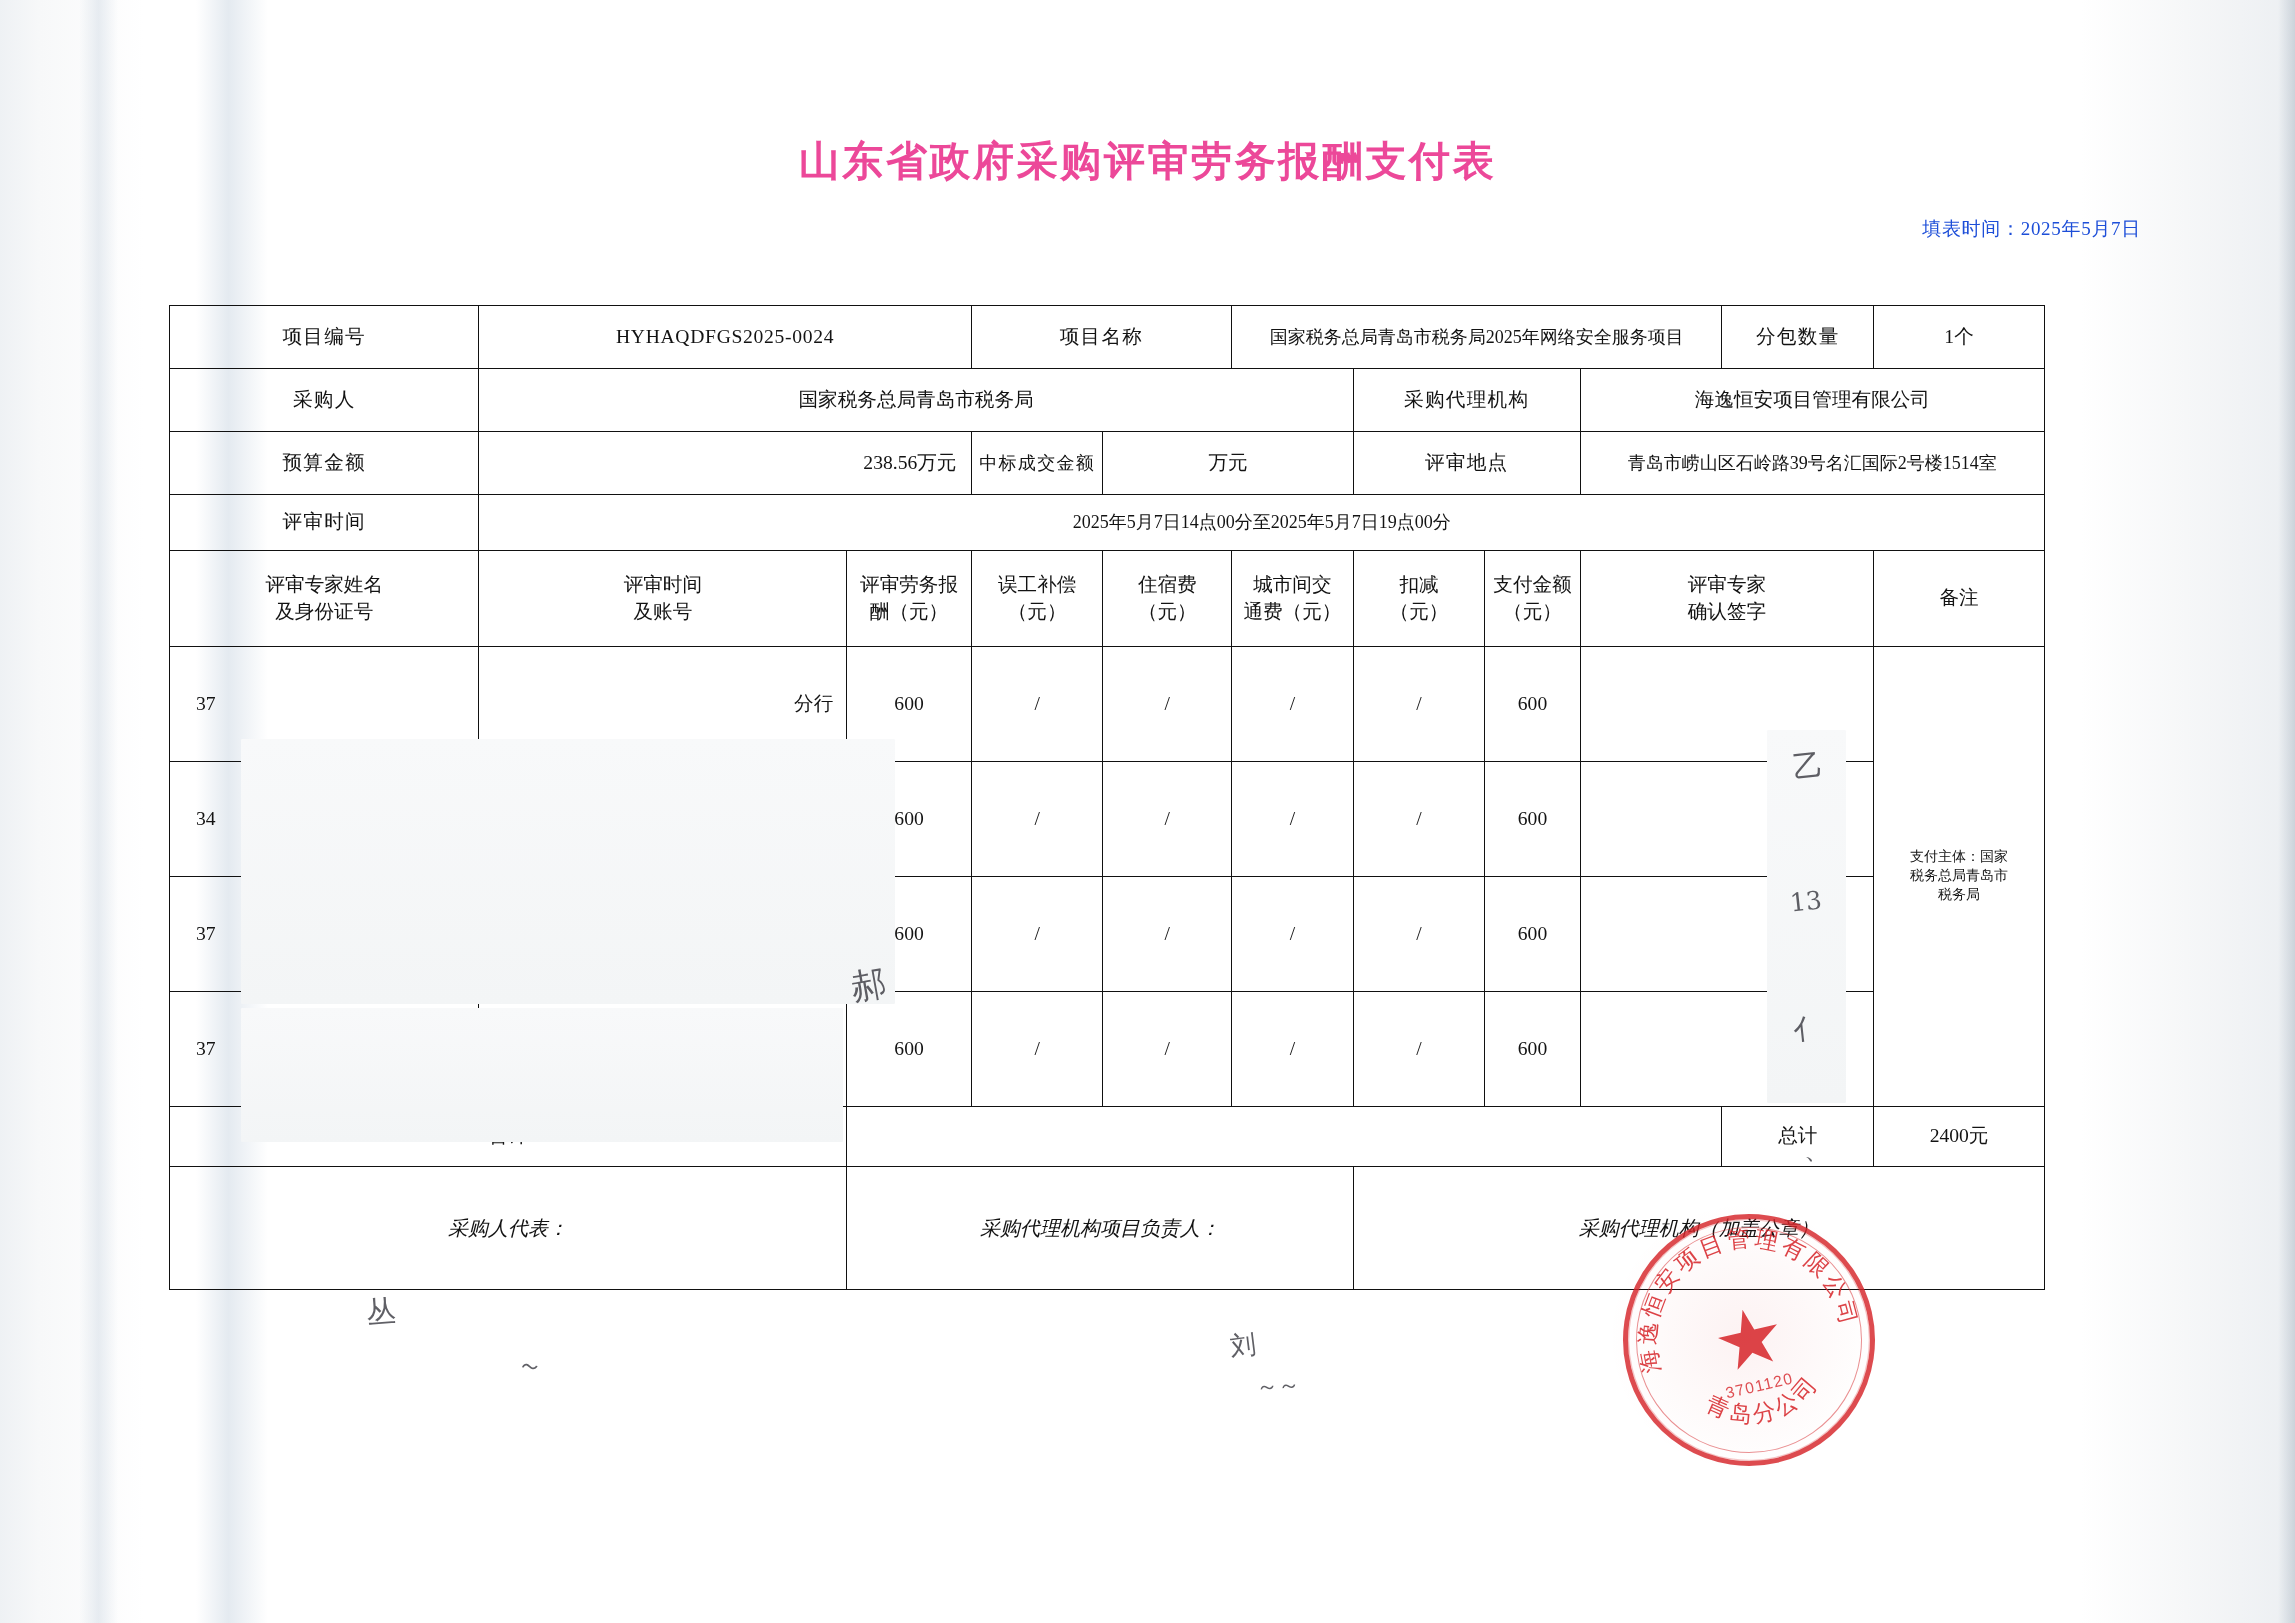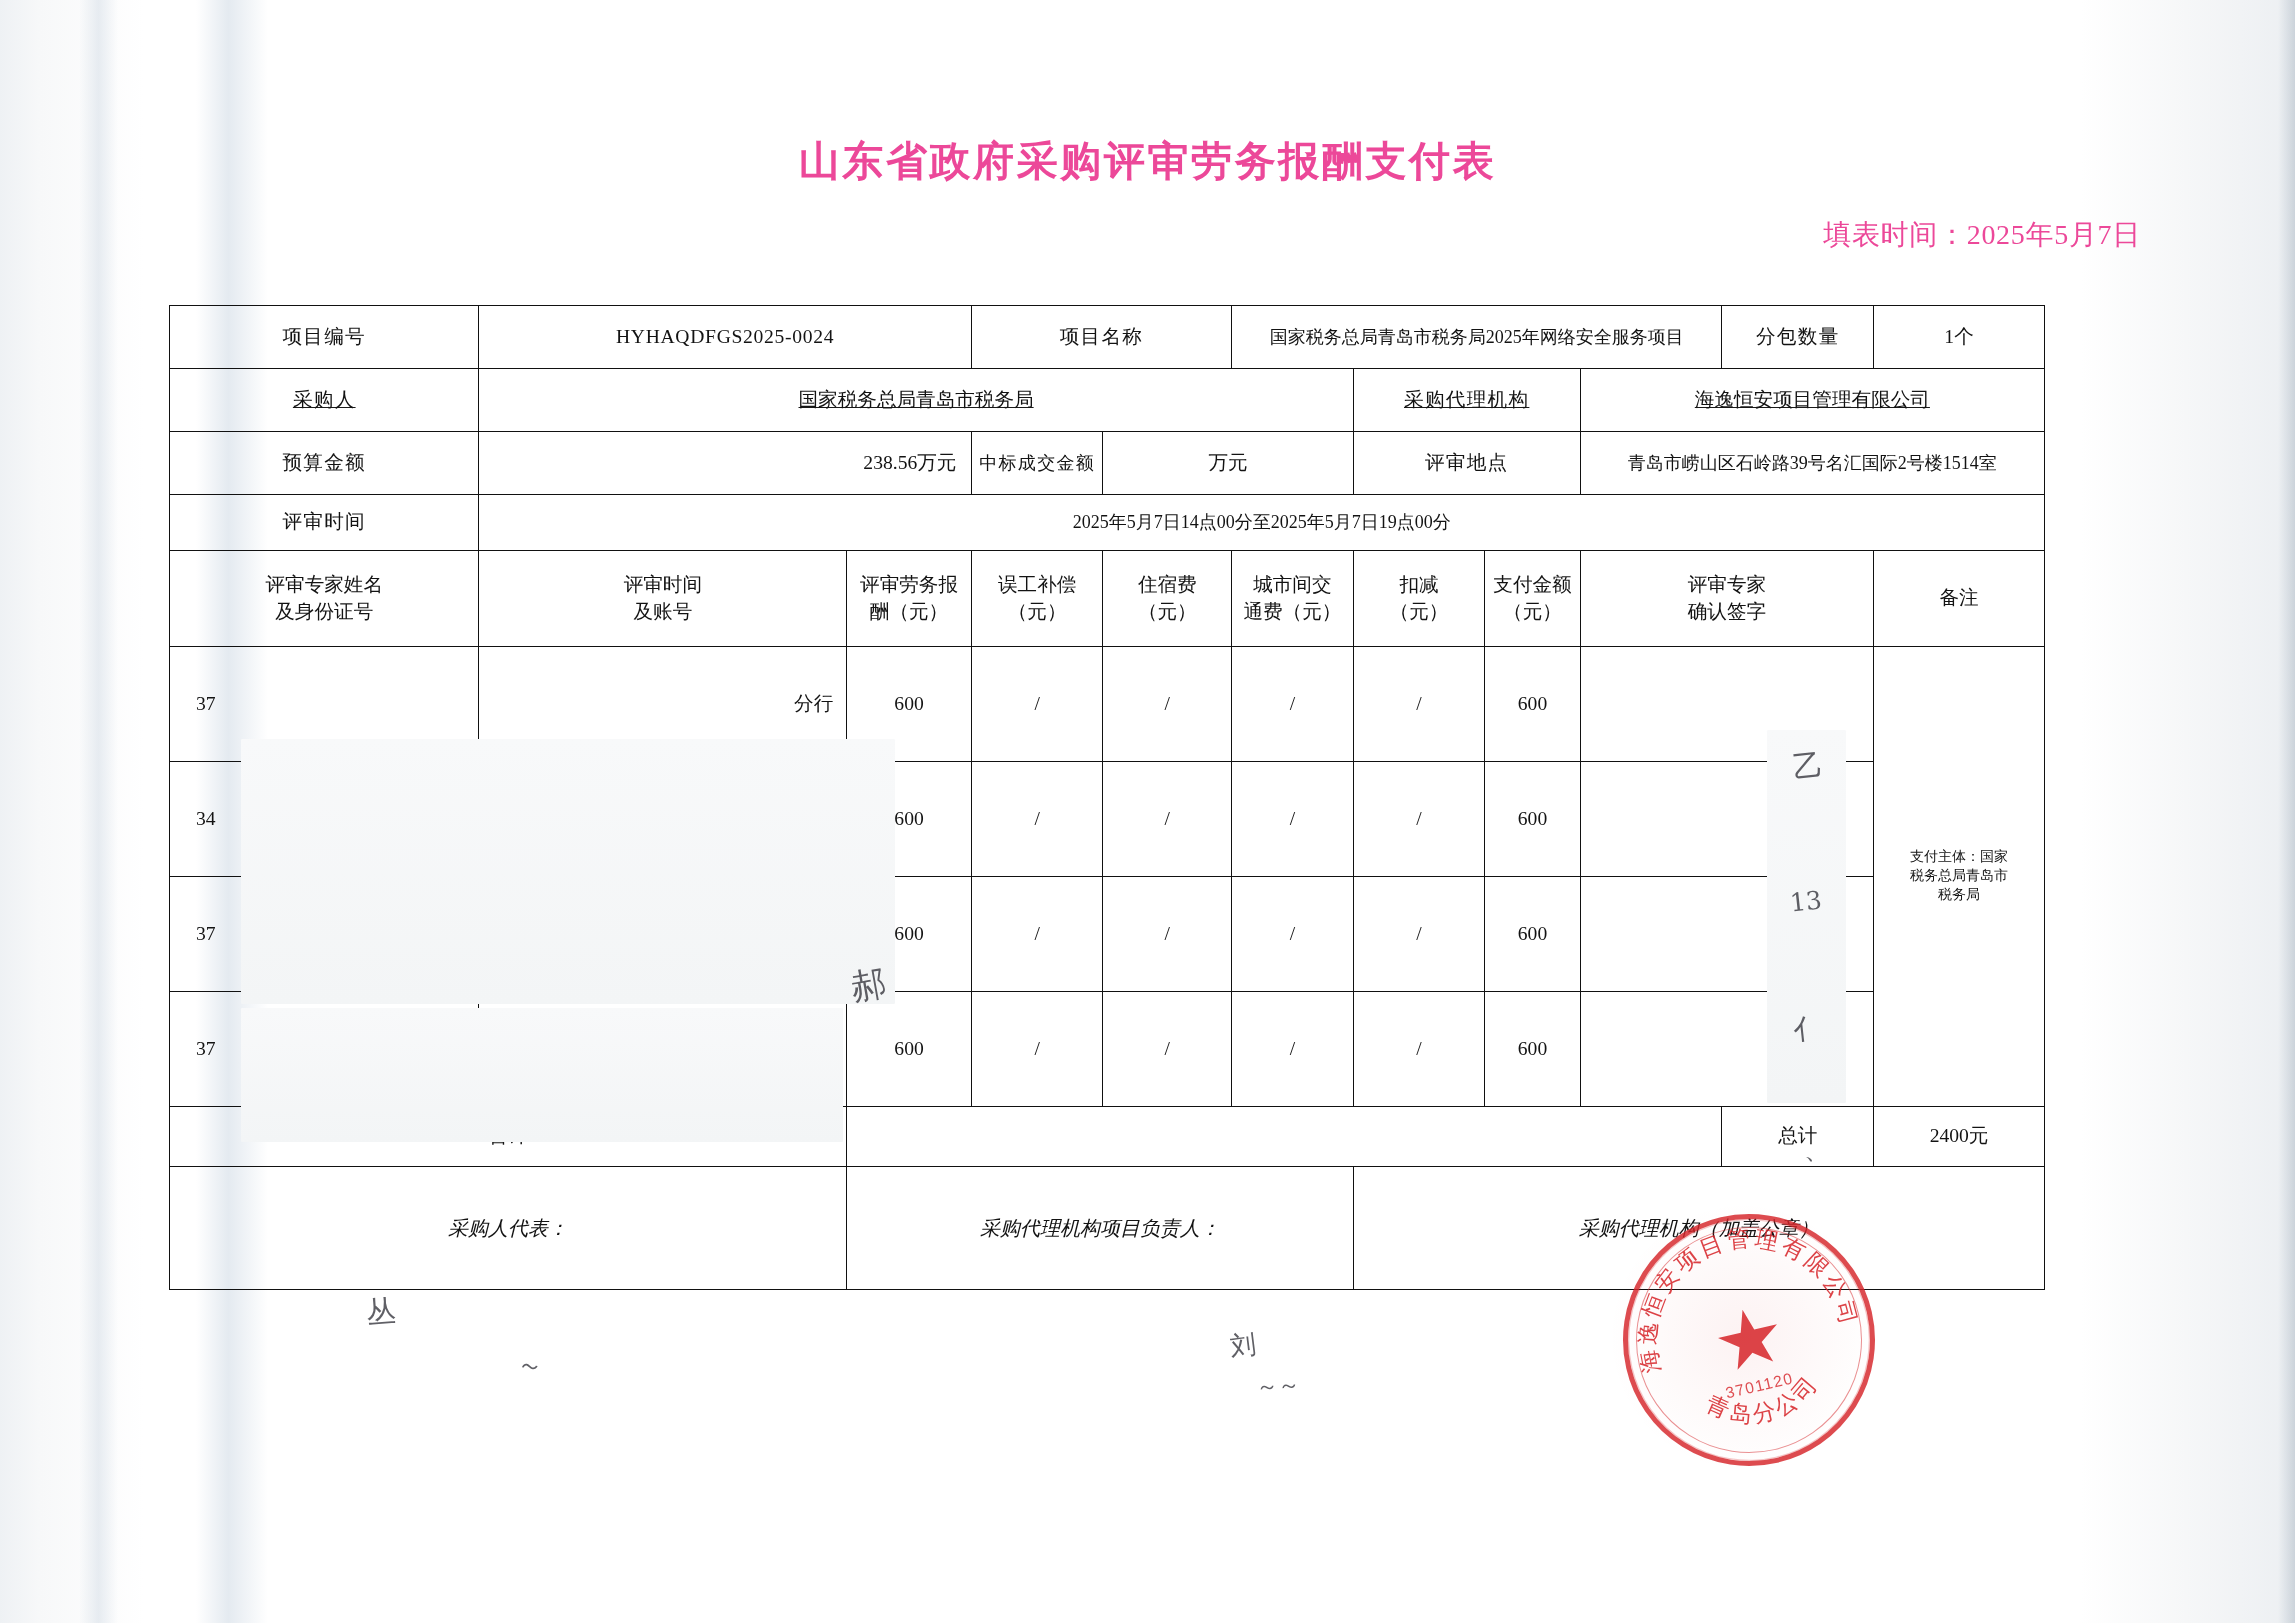--- a/index.html
+++ b/index.html
@@ -58,23 +58,23 @@
     font-weight: bold;
     letter-spacing: 2.6px;
     font-family: "DejaVu Serif", "Liberation Serif", serif;
     color: #ec4899;
   }
 
   .fill-date {
     position: absolute;
     top: 216px;
     right: 154px;
-    font-size: 28px;
+    font-size: 19px;
     letter-spacing: 0.7px;
-    color: #ec4899;
+    color: #1d4ed8;
     text-align: right;
   }
 
   
   table.form {
     position: absolute;
     top: 305px;
     left: 169px;
     width: 1876px;
     border-collapse: collapse;
@@ -85,21 +85,21 @@
     border: 1.3px solid #111;
     text-align: center;
     vertical-align: middle;
     padding: 3.9px 5.2px;
     line-height: 1.35;
     color: #131313;
   }
   .lbl { letter-spacing: 1.3px; }
   .mono { font-family: "Liberation Serif", serif; letter-spacing: 0.7px; }
   .h-row1 { height: 63px; }
-  .h-row2 { height: 63px; text-decoration: underline; }
+  .h-row2 { height: 63px; }
   .h-row3 { height: 63px; }
   .h-row4 { height: 56px; }
   .h-head { height: 96px; }
   .h-data { height: 115px; }
   .h-total { height: 60px; }
   .h-sign { height: 123px; }
   .small { font-size: 18px; }
   .rightnote { line-height: 1.7; font-size: 14px; }
   .sign-cell {
     text-align: left;

